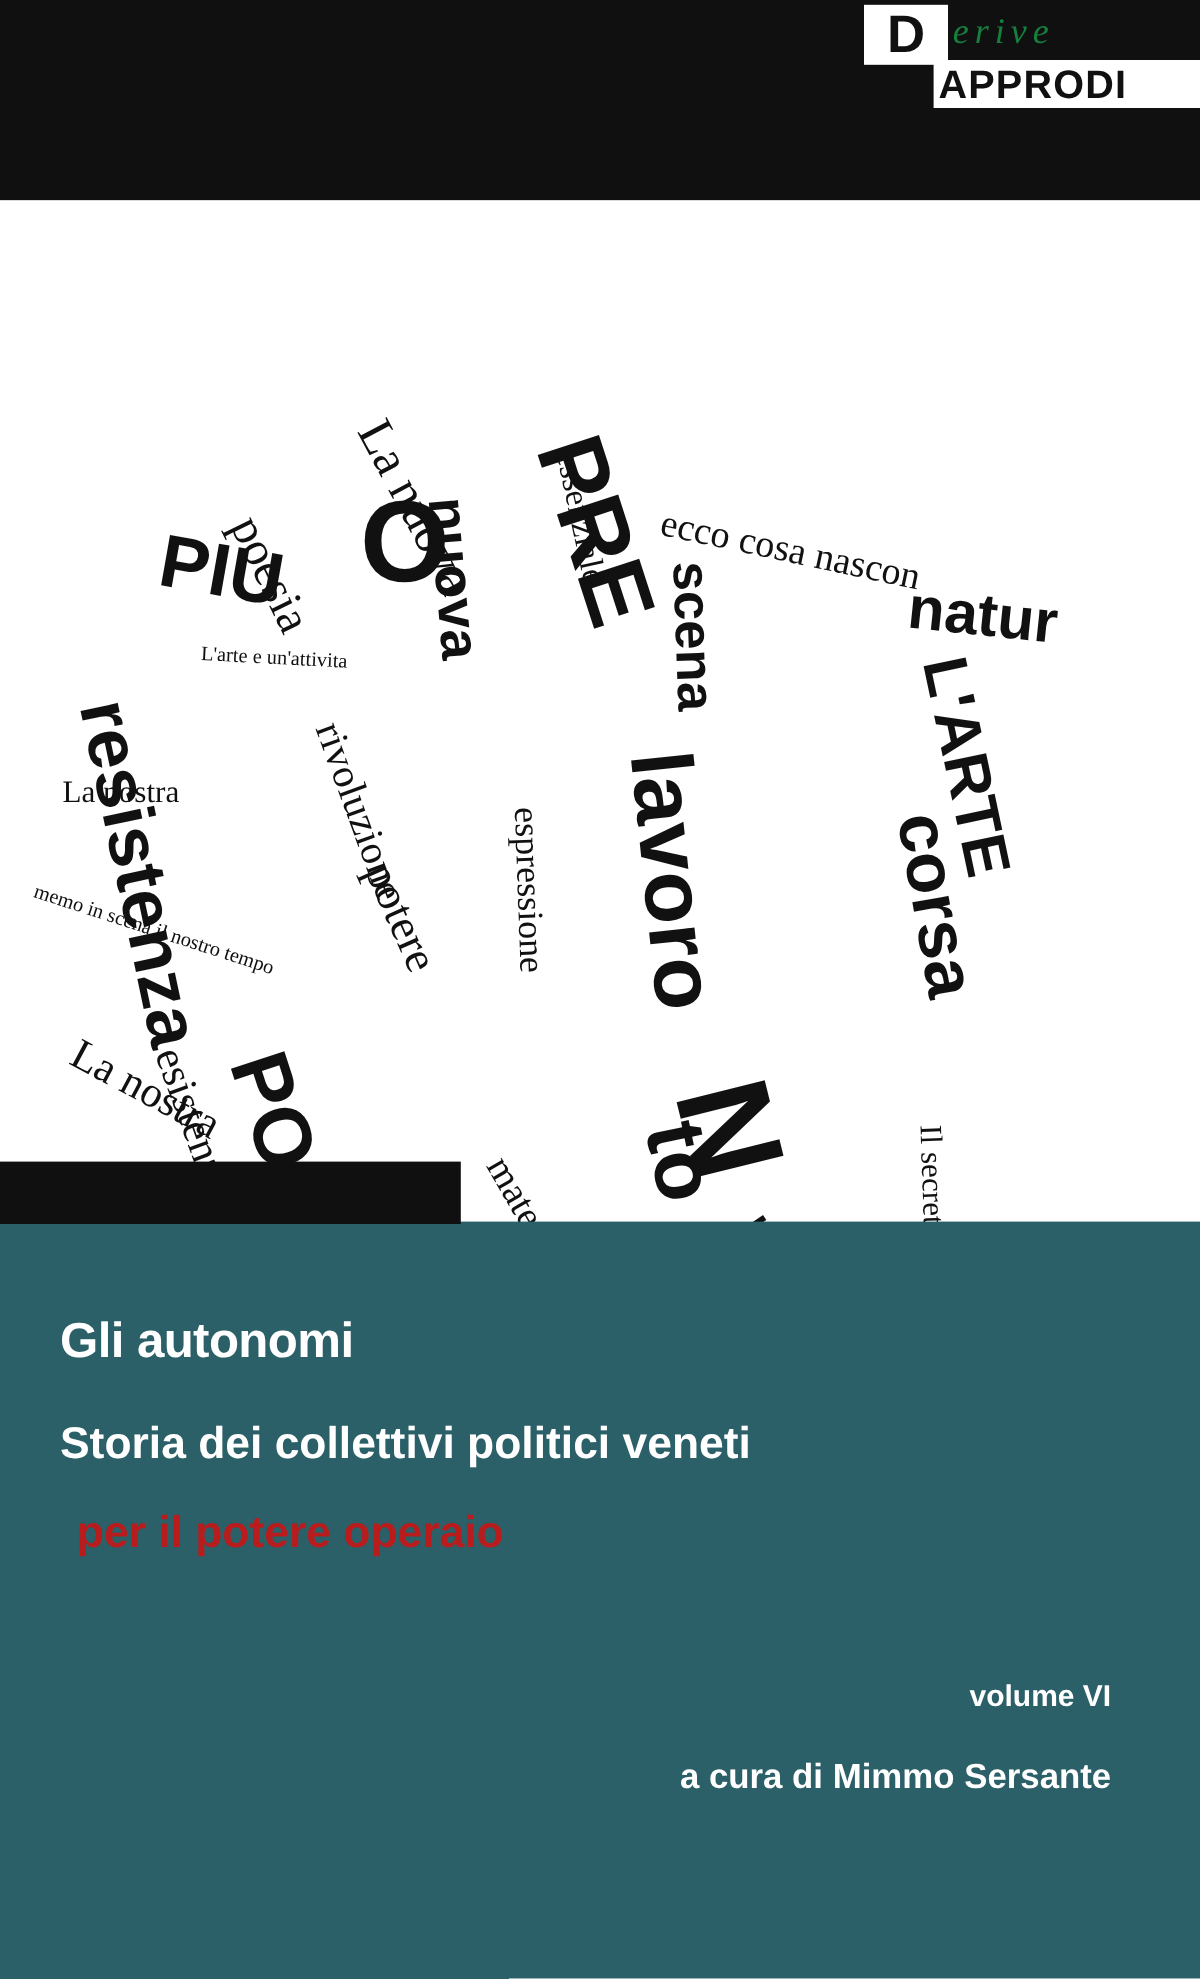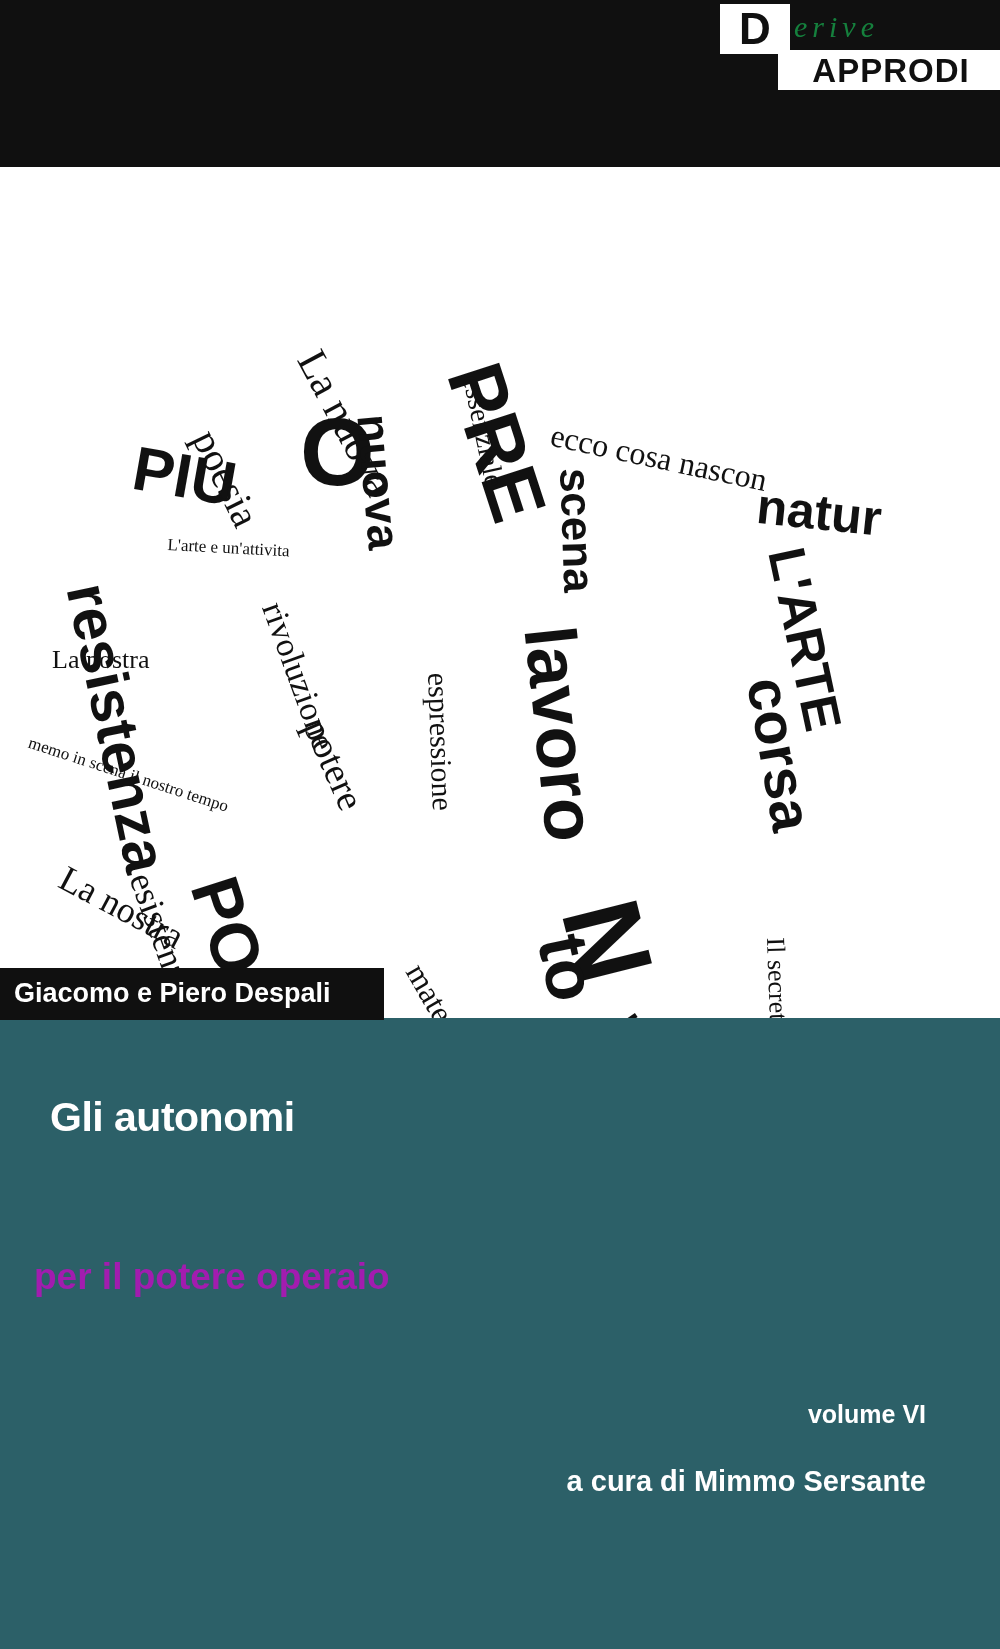--- a/index.html
+++ b/index.html
@@ -68,21 +68,20 @@
   }
   .logo-approdi {
     position: absolute;
     left: 62px; top: 52px;
     width: 218px;
     color: #101010;
     font-size: 33px;
     font-weight: bold;
     letter-spacing: 1px;
     line-height: 38px;
-    text-align: center;
     font-family: "Liberation Sans", sans-serif;
   }
 
   
   .art-area {
     position: absolute;
     left: 0; top: 167px;
     width: 1000px;
     height: 873px;
     background: #ffffff;
@@ -143,22 +142,22 @@
   }
   .subtitle-1 {
     position: absolute;
     left: 50px; top: 1182px;
     color: #ffffff;
     font-size: 37px;
     font-weight: bold;
   }
   .subtitle-2 {
     position: absolute;
-    left: 34px; top: 1256px;
-    color: #a21caf;
+    left: 64px; top: 1256px;
+    color: #b91c1c;
     font-size: 37px;
     font-weight: bold;
   }
   .volume {
     position: absolute;
     right: 74px; top: 1400px;
     color: #ffffff;
     font-size: 25px;
     font-weight: bold;
     text-align: center;
@@ -219,20 +218,20 @@
         <span class="wordlet wbold" style="left: 160px; top: 810px; font-size: 40px; transform: rotate(56deg);">arte negata</span>
         <span class="wordlet wser" style="left: 790px; top: 770px; font-size: 26px; transform: rotate(88deg);">Il secreto</span>
         <span class="wordlet wbold" style="left: 250px; top: 870px; font-size: 52px; transform: rotate(2deg);">lavorai</span>
         <span class="wordlet wbold" style="left: 640px; top: 840px; font-size: 34px; transform: rotate(56deg);">L'arte</span>
       </div>
   </div>
 
   <div class="teal-area"></div>
 
   <div class="author-band"></div>
-  <div class="author-text">Giacomo e Piero Despali</div>
 
   <div class="title">Gli autonomi</div>
+  <div class="subtitle-1">Storia dei collettivi politici veneti</div>
   <div class="subtitle-2">per il potere operaio</div>
   <div class="volume">volume VI</div>
   <div class="editor">a cura di Mimmo Sersante</div>
 
 </div>
 
 </body></html>

